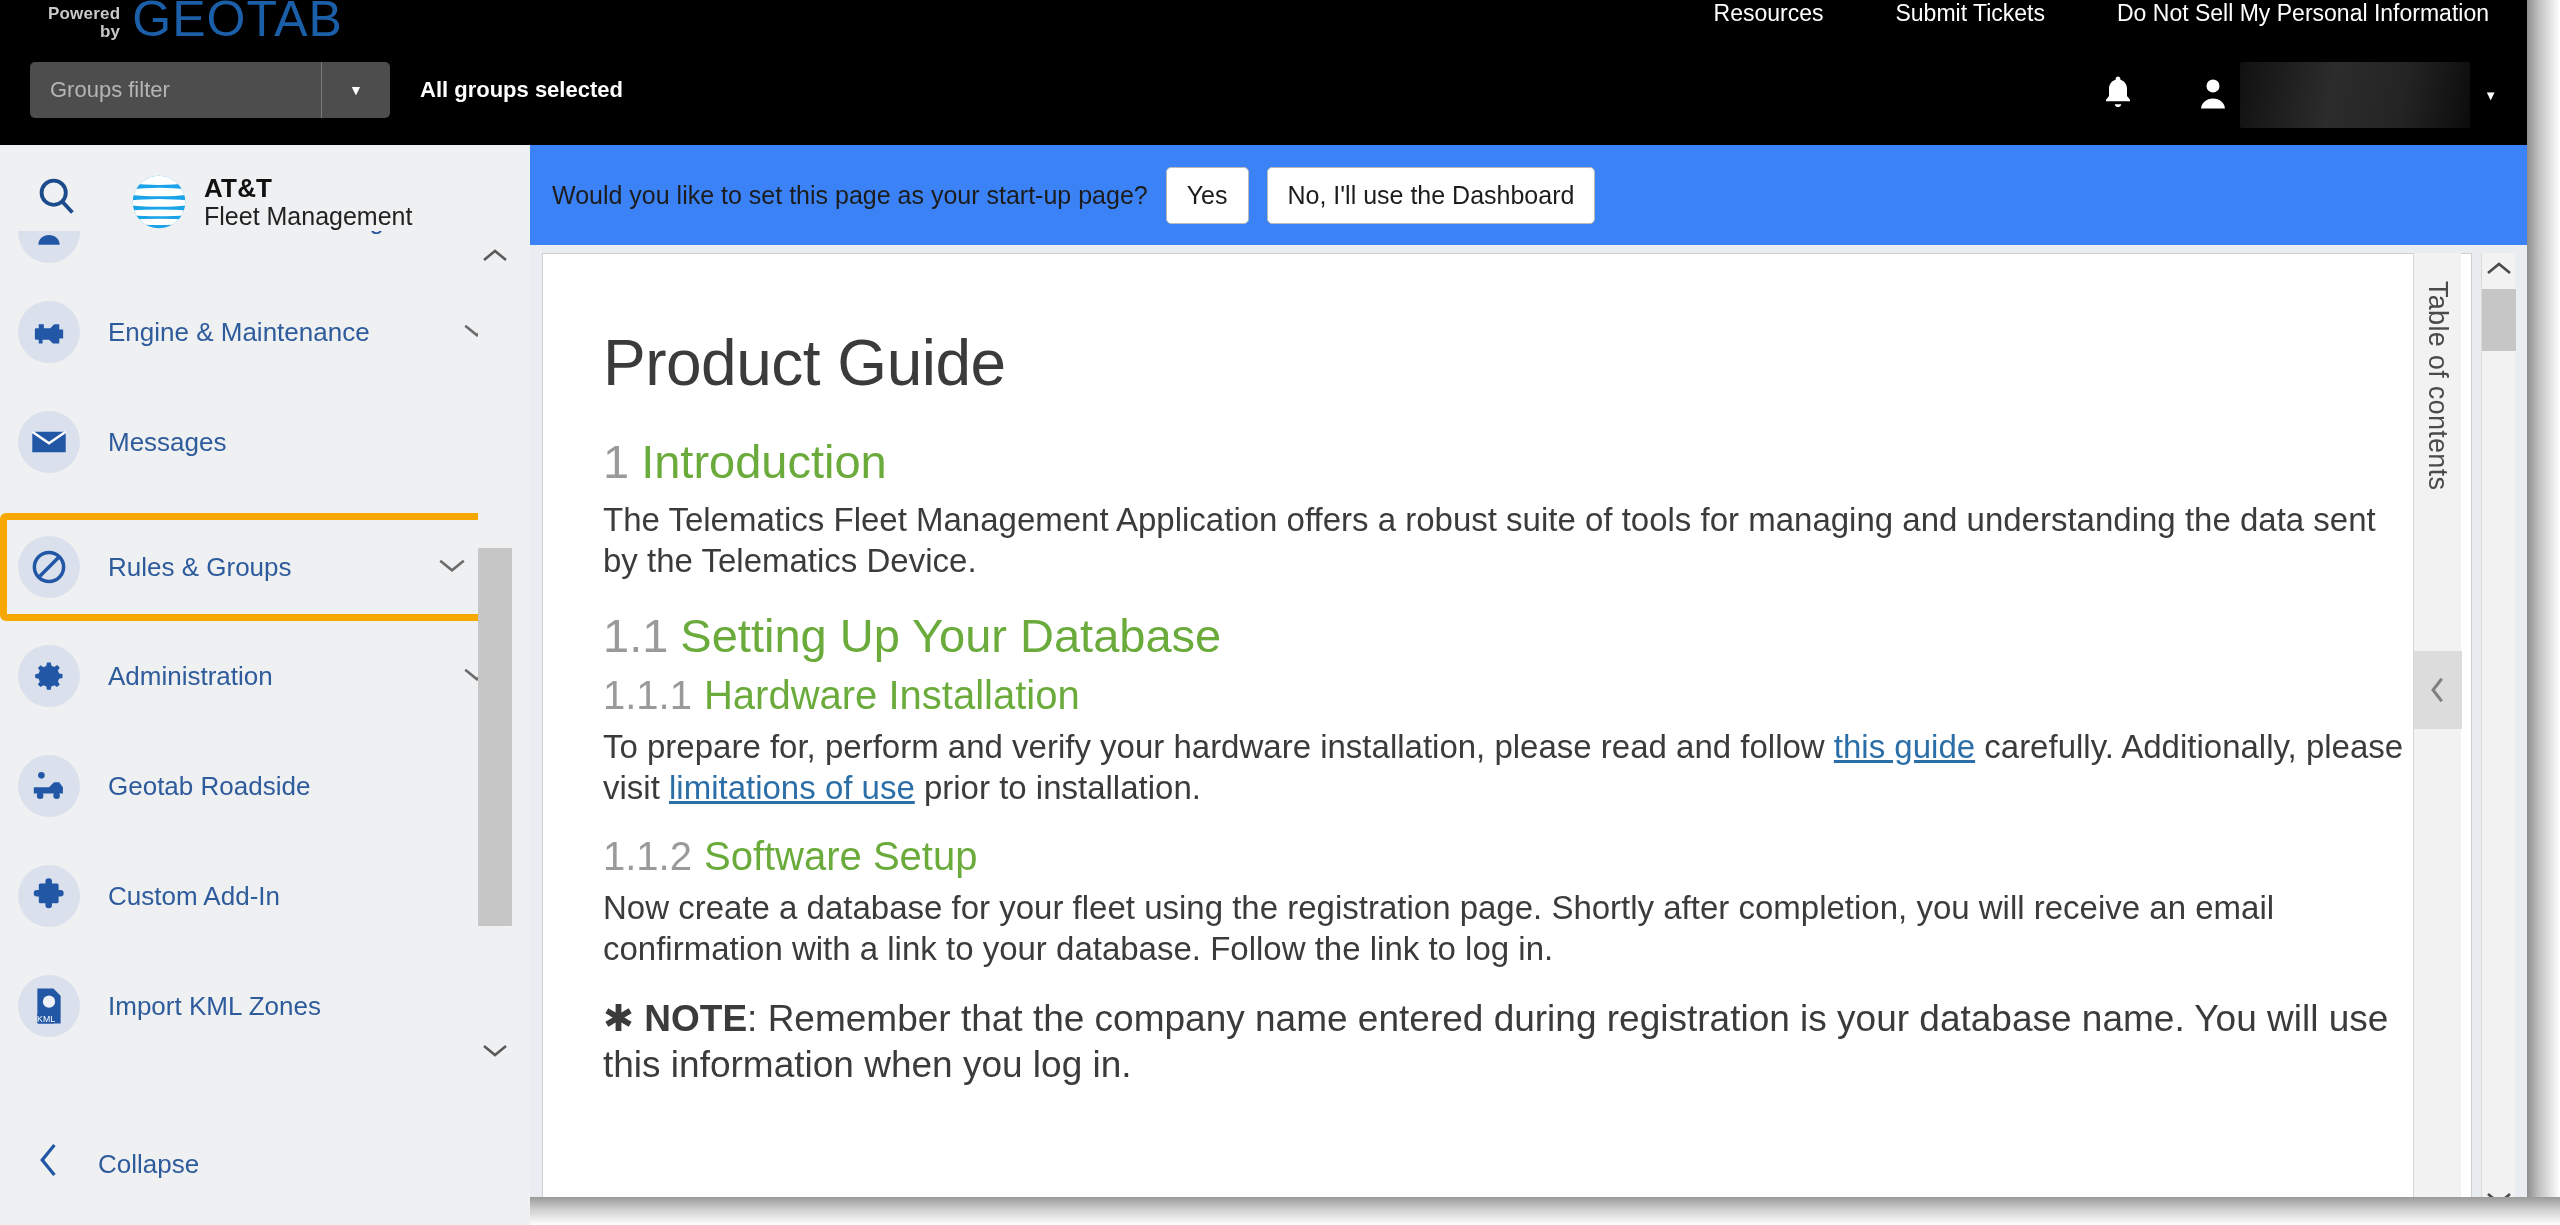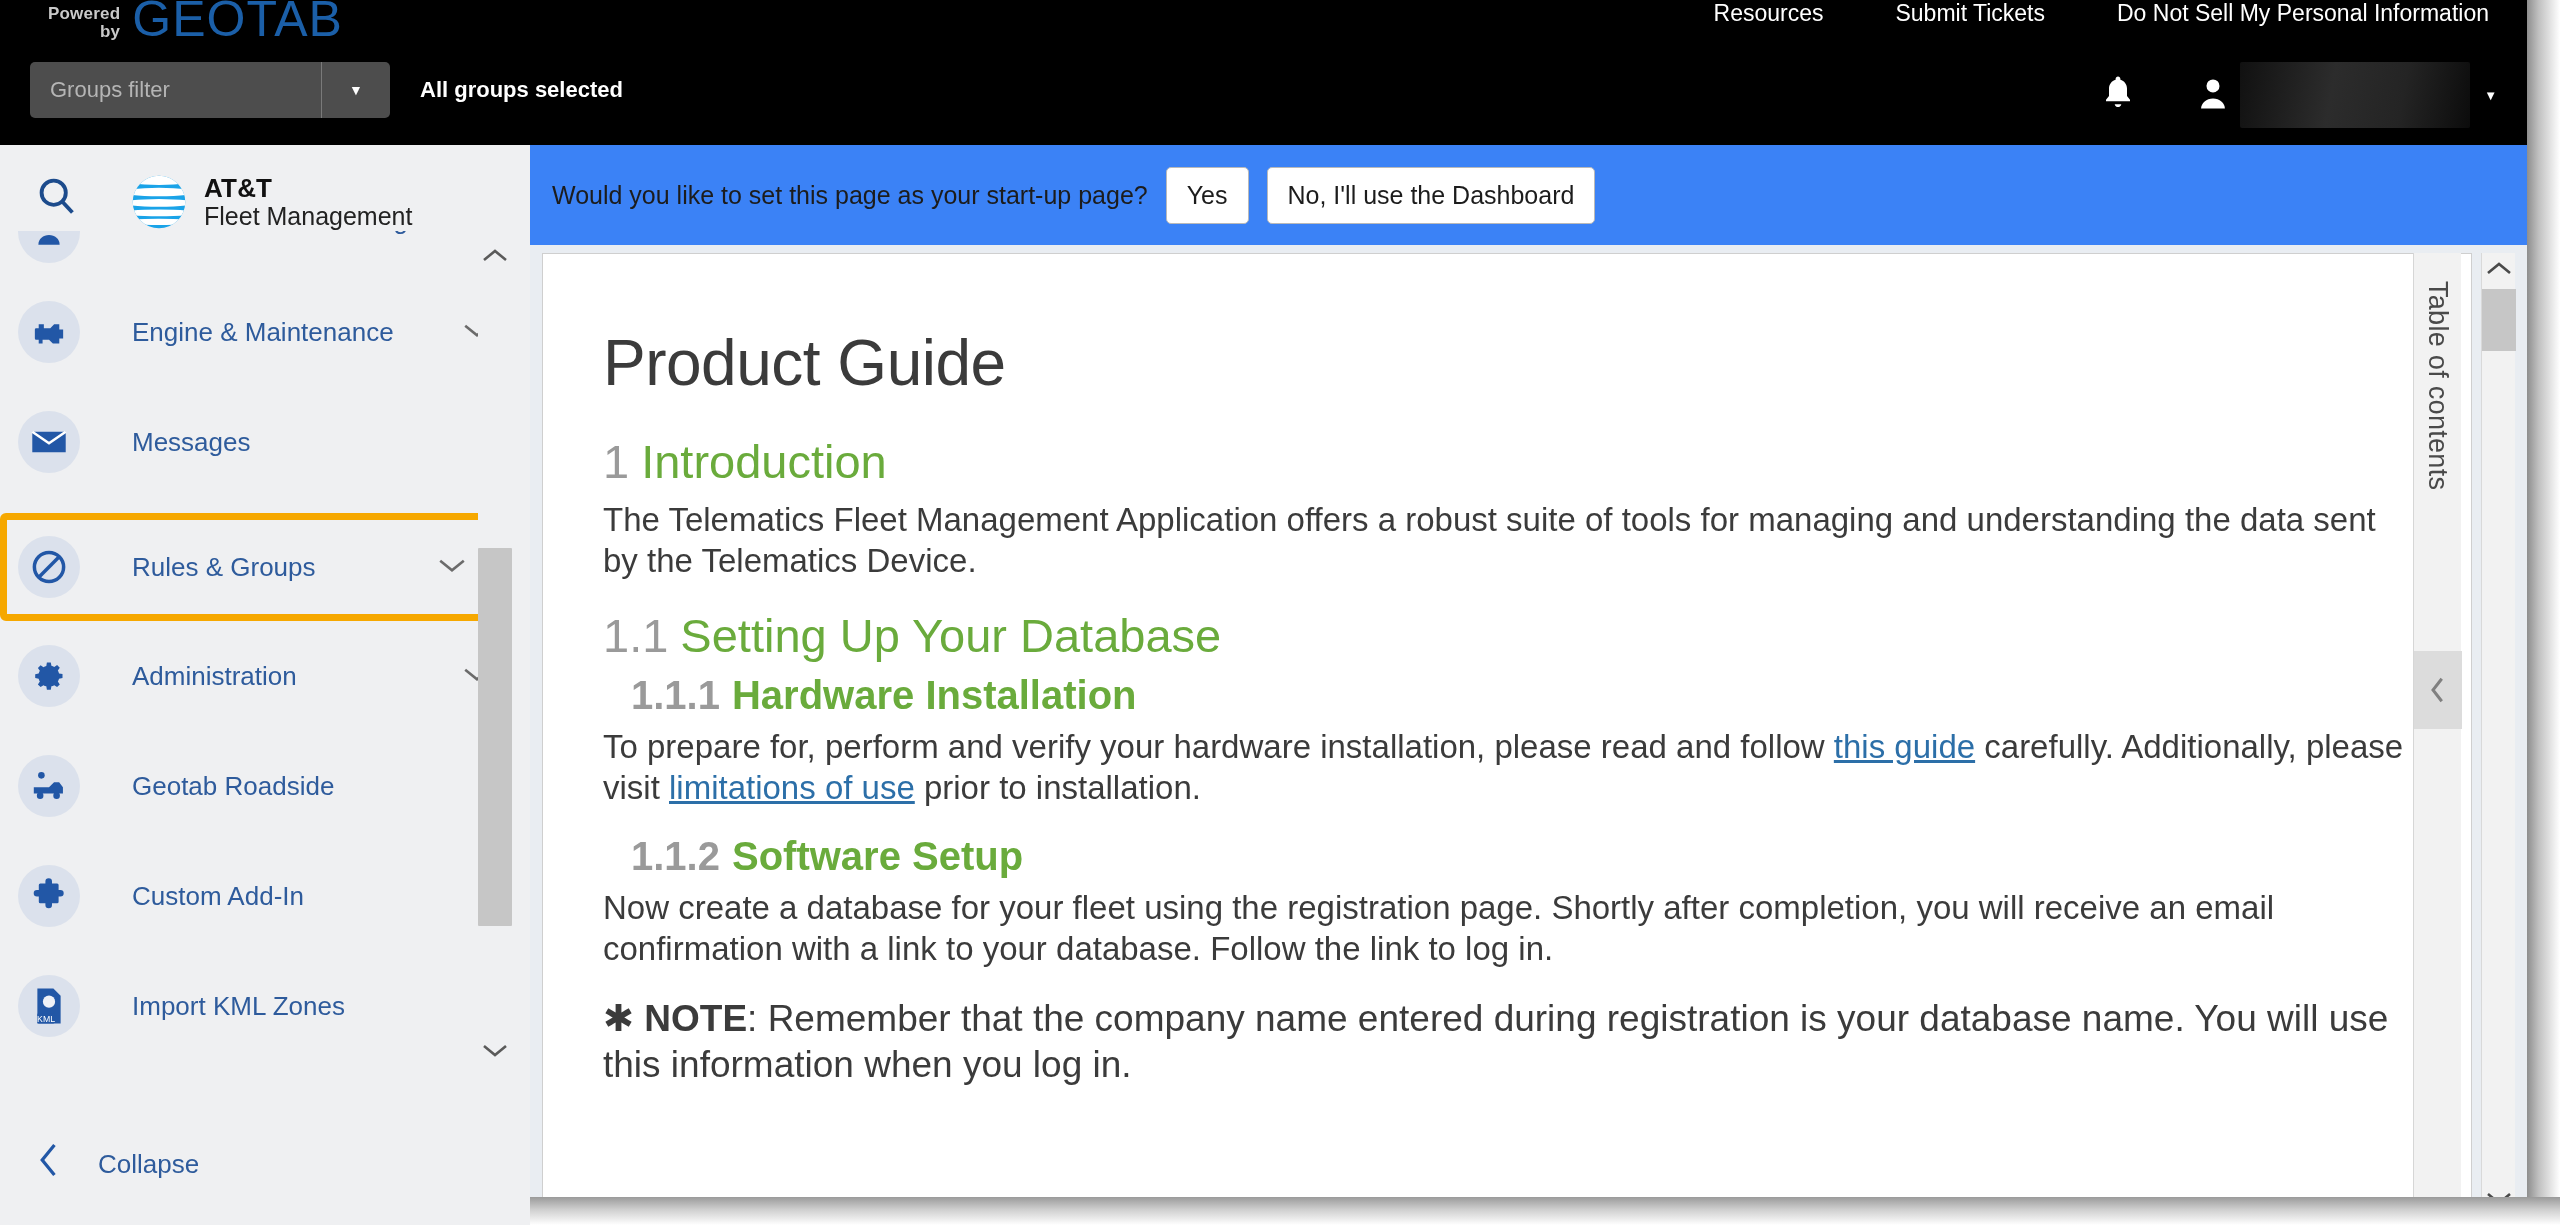--- a/index.html
+++ b/index.html
@@ -91,21 +91,21 @@
   .brand-line1 { font-size: 26px; font-weight: 700; color: #111; letter-spacing: .2px; }
   .brand-line2 { font-size: 25px; font-weight: 400; color: #222; }
 
   .nav-scrollarea {
     position: absolute; top: 86px; left: 0;
     width: 530px; height: 835px; overflow: hidden;
   }
   .nav-list { padding-top: 0; }
   .nav-item {
     height: 110px; display: flex; align-items: center;
-    padding-left: 18px; padding-right: 30px; position: relative; gap: 24px;
+    padding-left: 18px; padding-right: 30px; position: relative;
   }
   .nav-item.partial { height: 46px; align-items: flex-start; overflow: hidden; }
   .nav-icon-circle {
     width: 62px; height: 62px; border-radius: 50%;
     background: #dbe1ec; display: flex; align-items: center; justify-content: center;
     flex: 0 0 62px;
   }
   .nav-label {
     margin-left: 28px; font-size: 26px; color: #2e5b9c; flex: 1;
     white-space: nowrap;
@@ -165,21 +165,21 @@
     font-size: 64px; font-weight: 400; color: #3b3b3b;
     letter-spacing: -.5px; margin-bottom: 34px; margin-top: 32px;
   }
   .see-new { font-size: 33px; color: #3b3b3b; margin-bottom: 34px; }
   a.doclink { color: #2c6fa8; text-decoration: underline; }
   h2.sec {
     font-size: 47px; font-weight: 400; color: #6aab3c; margin-bottom: 10px;
   }
   h2.sec .num, h3.sec .num { color: #9a9a9a; margin-right: 12px; }
   h3.sec {
-    font-size: 40px; font-weight: 700; color: #6aab3c; margin-bottom: 8px; margin-left: 28px;
+    font-size: 40px; font-weight: 400; color: #6aab3c; margin-bottom: 8px;
   }
   p.body {
     font-size: 33px; line-height: 1.25; color: #3b3b3b; margin-bottom: 26px;
   }
   p.note { font-size: 37px; line-height: 1.25; color: #3b3b3b; }
   .note b { font-weight: 700; }
 
   
   .toc-rail {
     position: absolute; right: 66px; top: 108px;

